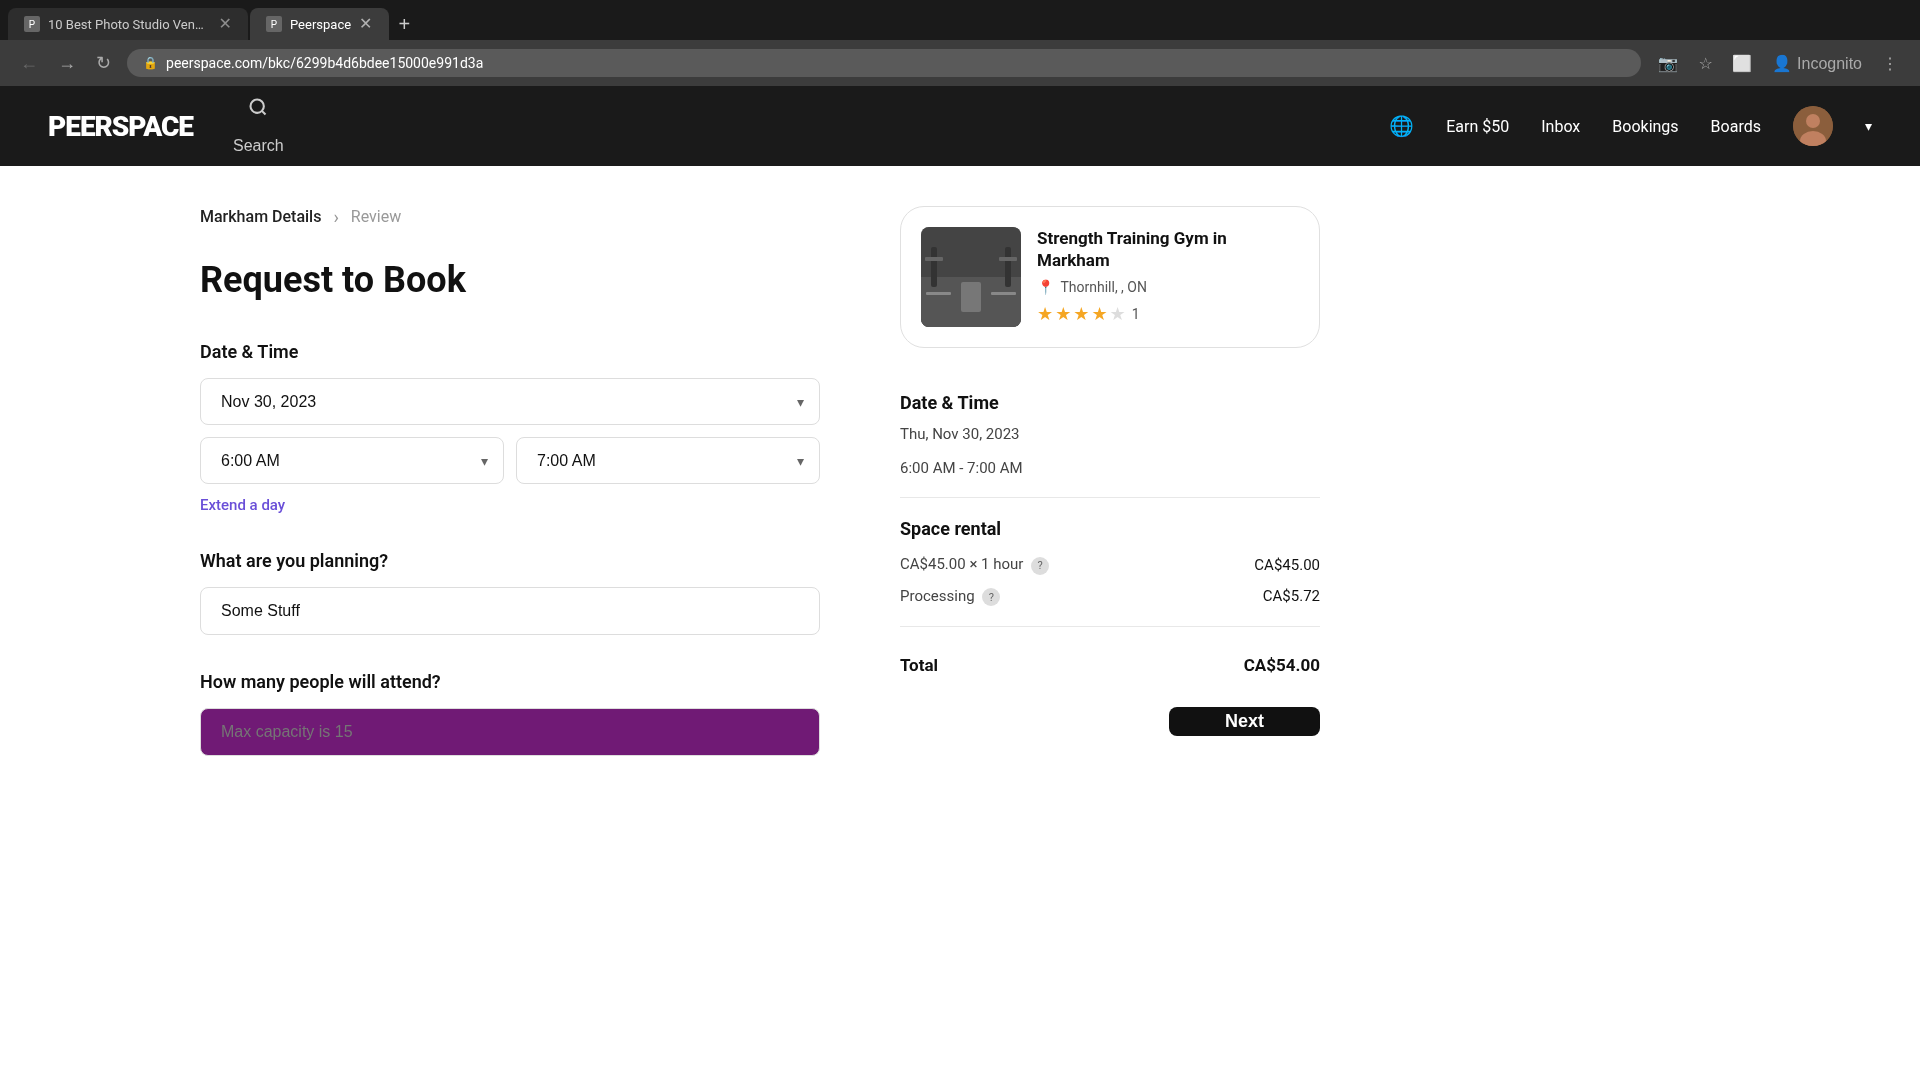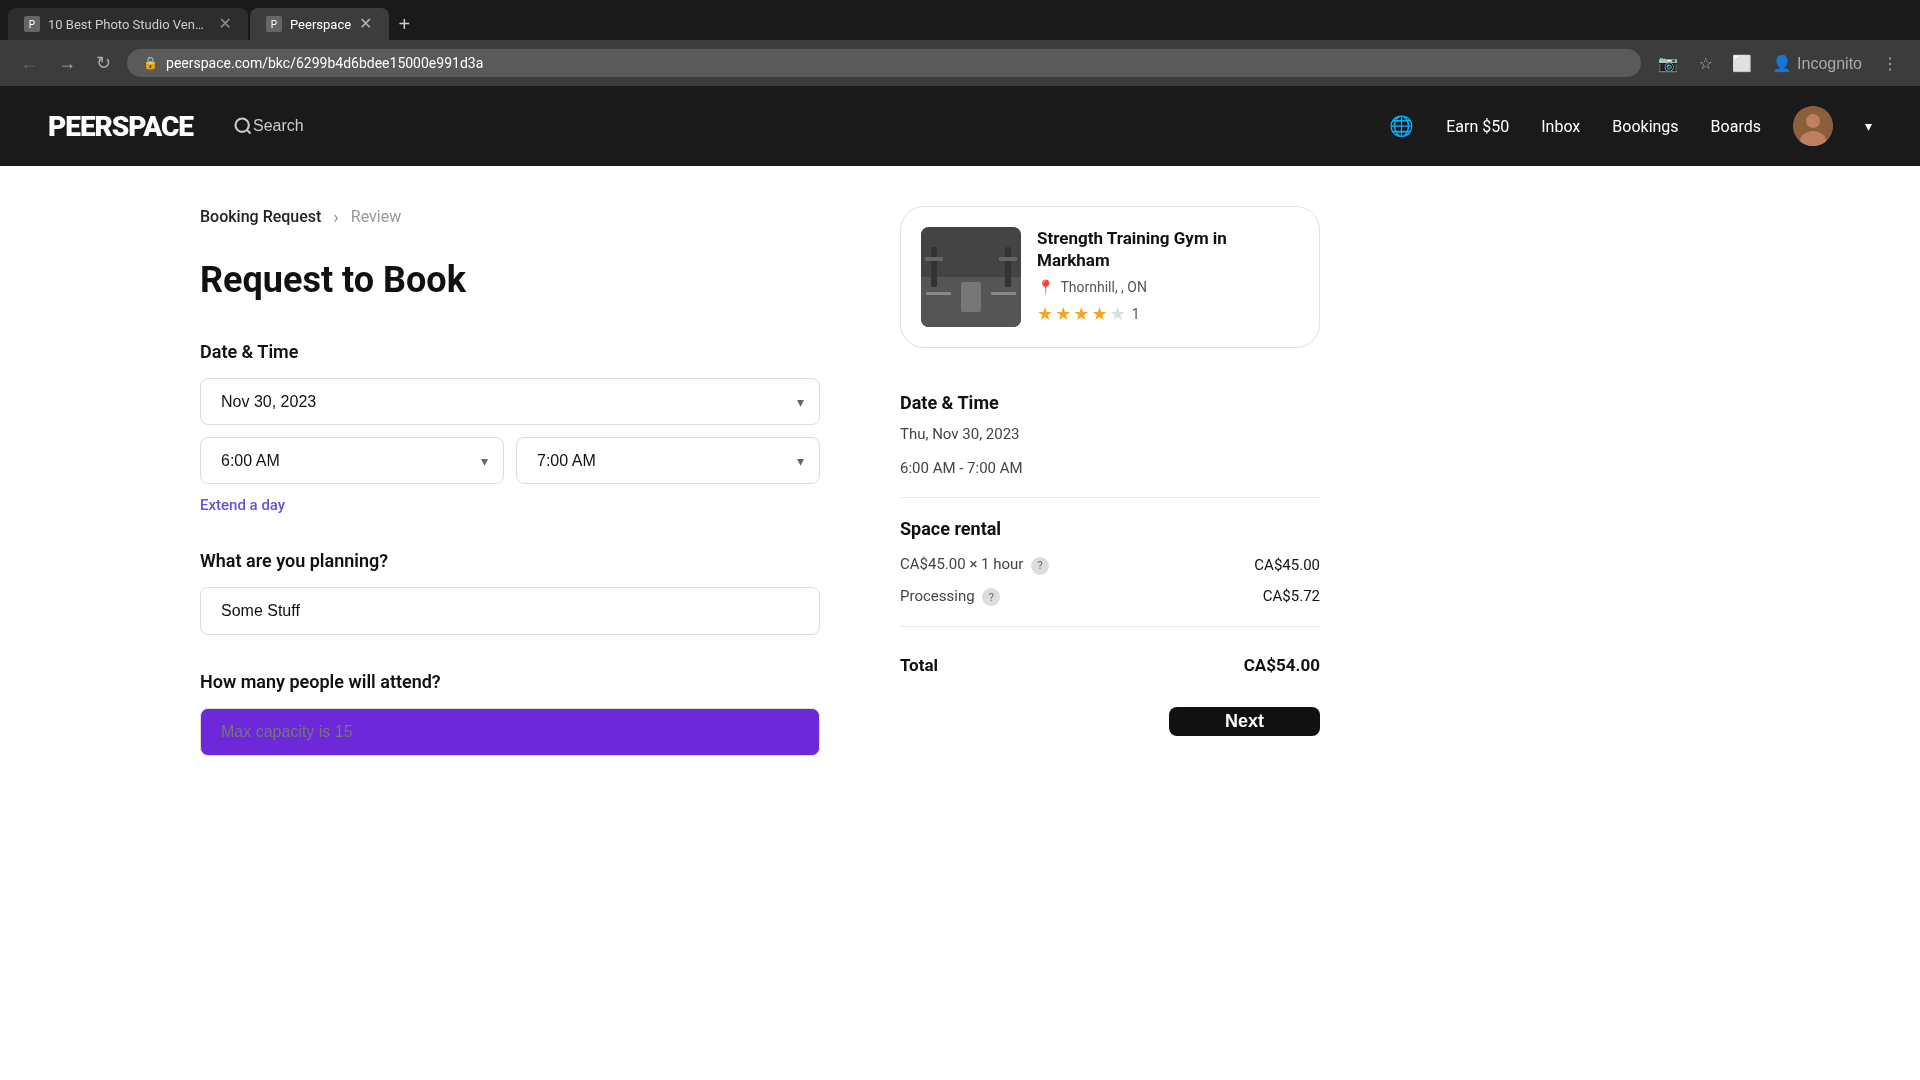--- a/index.html
+++ b/index.html
@@ -22,21 +22,21 @@
     .address-bar .lock-icon { color: #aaa; font-size: 12px; }
     .browser-actions { display: flex; gap: 8px; align-items: center; }
     .browser-action-btn { background: none; border: none; color: #aaa; font-size: 16px; cursor: pointer; padding: 4px 6px; }
 
     
     .site { width: 1920px; min-height: 940px; background: #fff; }
 
     
     .site-header { background: #1a1a1a; display: flex; align-items: center; padding: 0 48px; height: 80px; gap: 40px; }
     .logo { color: #fff; font-size: 28px; font-weight: 900; letter-spacing: -1px; text-transform: uppercase; }
-    .search-btn { display: flex; align-items: center; gap: 0; color: #ccc; font-size: 16px; cursor: pointer; background: none; border: none; }
+    .search-btn { display: flex; align-items: center; gap: 20px; color: #ccc; font-size: 16px; cursor: pointer; background: none; border: none; flex-direction: column; }
     .header-spacer { flex: 1; }
     .header-nav { display: flex; align-items: center; gap: 32px; }
     .header-nav a { color: #fff; text-decoration: none; font-size: 16px; }
     .globe-icon { color: #fff; font-size: 20px; }
     .user-avatar { width: 40px; height: 40px; border-radius: 50%; background: #8B5E3C; display: flex; align-items: center; justify-content: center; overflow: hidden; }
     .chevron-down { color: #fff; font-size: 14px; }
 
     
     .main-content { display: flex; padding: 40px 200px; gap: 80px; }
     .left-col { flex: 1; max-width: 620px; }
@@ -63,21 +63,21 @@
     .time-row { display: flex; gap: 12px; margin-top: 12px; }
     .time-select-wrapper { position: relative; flex: 1; }
     .time-select { width: 100%; padding: 14px 20px; border: 1.5px solid #ddd; border-radius: 8px; font-size: 16px; color: #111; appearance: none; cursor: pointer; background: #fff; }
 
     .extend-link { color: #6a4fd8; font-size: 15px; text-decoration: none; margin-top: 12px; display: inline-block; font-weight: 500; }
 
     
     .planning-input { width: 100%; padding: 14px 20px; border: 1.5px solid #ddd; border-radius: 8px; font-size: 16px; color: #111; outline: none; }
 
     
-    .attendees-input { width: 100%; padding: 14px 20px; border: 1.5px solid #ddd; border-radius: 8px; font-size: 16px; color: #aaa; outline: none; background: #6d28d9; }
+    .attendees-input { width: 100%; padding: 14px 20px; border: 1.5px solid #ddd; border-radius: 8px; font-size: 16px; color: #aaa; outline: none; background: #701a75; }
 
     
     .venue-card { border: 1px solid #e0e0e0; border-radius: 24px; padding: 20px; margin-bottom: 24px; display: flex; gap: 16px; }
     .venue-image { width: 100px; height: 100px; border-radius: 8px; object-fit: cover; background: #888; flex-shrink: 0; overflow: hidden; }
     .venue-info { flex: 1; }
     .venue-name { font-size: 17px; font-weight: 700; color: #111; margin-bottom: 8px; line-height: 1.3; }
     .venue-location { display: flex; align-items: center; gap: 6px; color: #555; font-size: 14px; margin-bottom: 8px; }
     .venue-rating { display: flex; align-items: center; gap: 6px; }
     .stars { display: flex; gap: 2px; }
     .star { color: #f5a623; font-size: 18px; }
@@ -168,21 +168,21 @@
       </div>
       <span class="chevron-down">▾</span>
     </nav>
   </header>
 
   <div class="main-content">
 
     <div class="left-col">
 
       <div class="breadcrumb">
-        <span class="breadcrumb-active">Booking Request</span>
+        <span class="breadcrumb-active">Markham Details</span>
         <span class="breadcrumb-separator">›</span>
         <span class="breadcrumb-inactive">Review</span>
       </div>
 
       <h1 class="page-title">Request to Book</h1>
 
       <div class="form-section">
         <div class="form-label">Date &amp; Time</div>
         <div class="date-select-wrapper">
           <select class="date-select">

